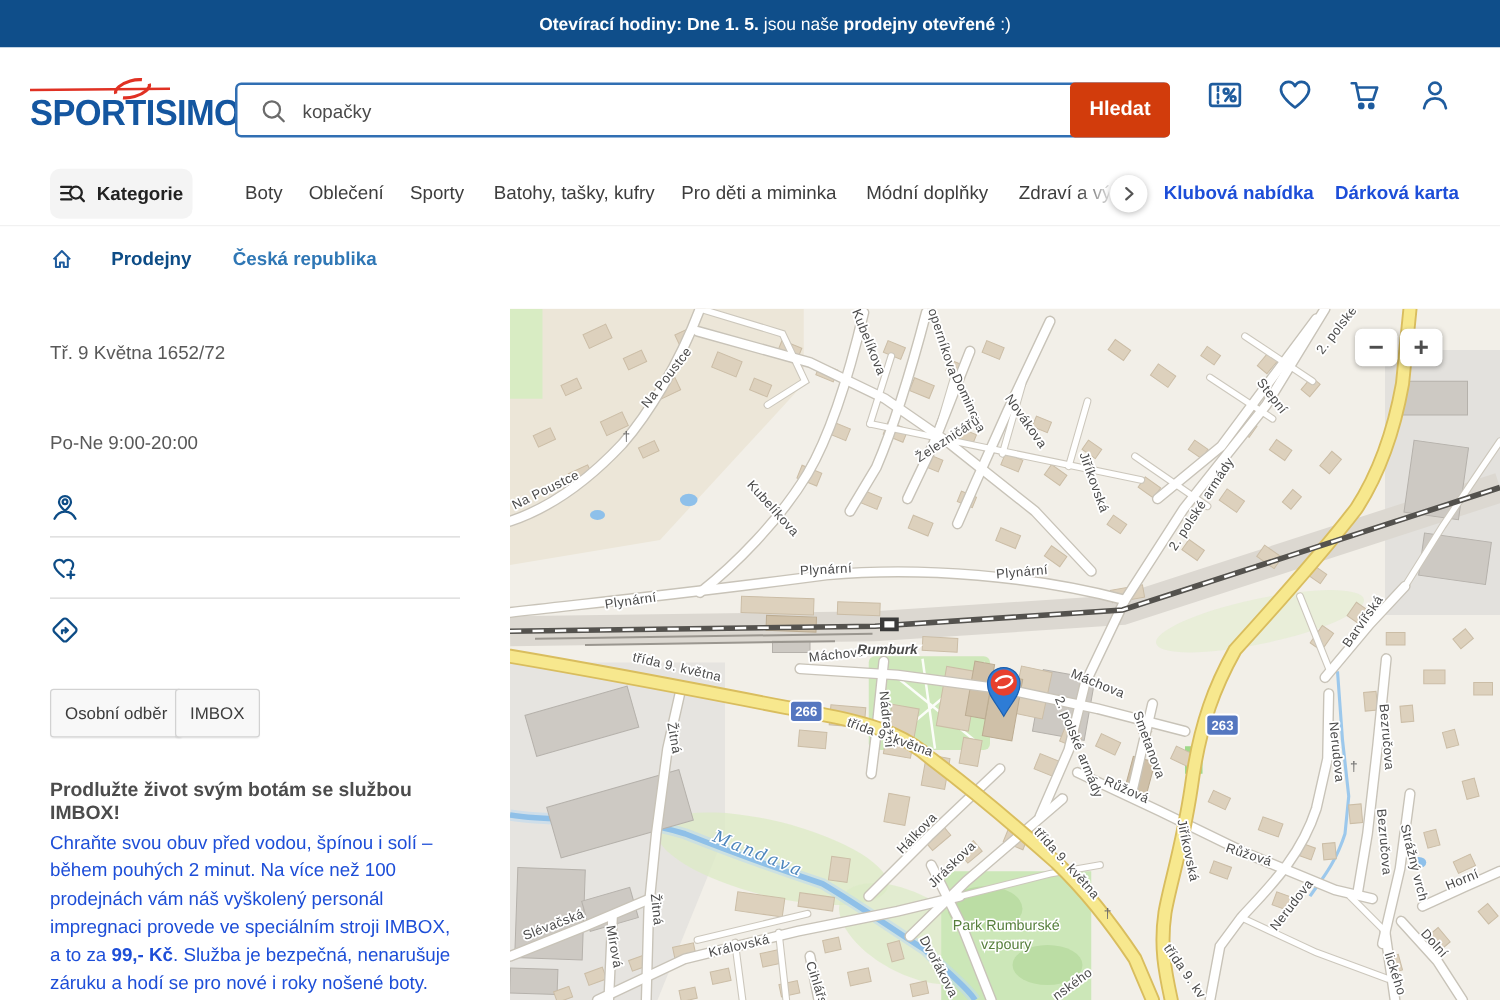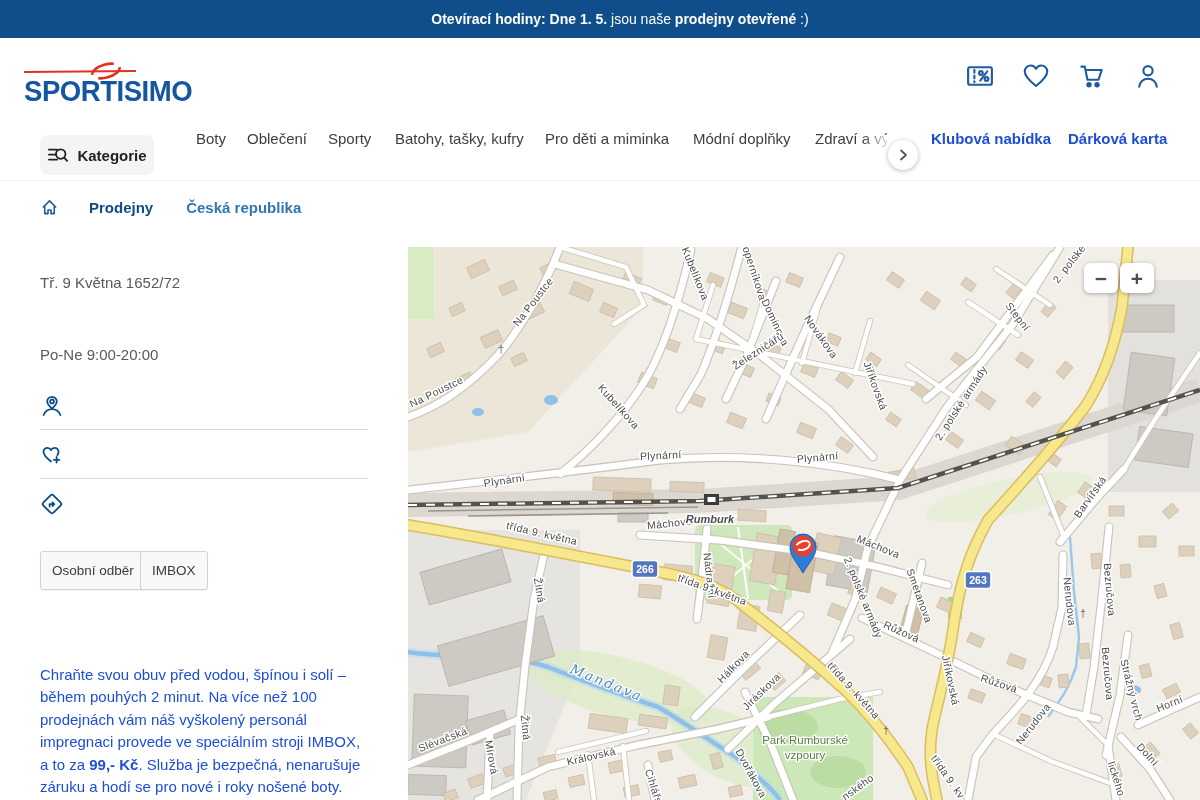--- a/index.html
+++ b/index.html
@@ -20,21 +20,21 @@
     font-size:15px;color:#4a4a4a;font-family:"Liberation Sans",sans-serif;background:transparent;}
   #search .mag{position:absolute;left:20px;top:12px;}
   #search button{position:absolute;right:0;top:0;width:80px;height:44px;background:#d23c0c;color:#fff;
     border:none;border-radius:4px;font-size:16px;font-weight:700;font-family:"Liberation Sans",sans-serif;cursor:pointer;}
   .hicon{position:absolute;top:23px;width:30px;height:30px;cursor:pointer;}
   
   #nav{position:absolute;left:0;top:130px;width:1200px;height:50px;background:#fff;border-bottom:1px solid #f1f1f1;}
   #cat-btn{position:absolute;left:40px;top:5px;width:114px;height:40px;background:#f4f4f4;border:none;
     border-radius:8px;display:flex;align-items:center;justify-content:center;gap:8px;cursor:pointer;
     font-family:"Liberation Sans",sans-serif;font-size:15px;font-weight:700;color:#222;}
-  .nav-item{position:absolute;top:0;font-size:15px;color:#3d3d3d;white-space:nowrap;cursor:pointer;}
+  .nav-item{position:absolute;top:16px;font-size:15px;color:#3d3d3d;white-space:nowrap;cursor:pointer;}
   .nav-item.bold{font-weight:700;color:#1d4ed8;}
   #nav-clip{width:72px;overflow:hidden;}
   #nav-fade{position:absolute;left:862px;top:5px;width:44px;height:40px;
     background:linear-gradient(to right,rgba(255,255,255,0),#fff 70%);pointer-events:none;}
   #nav-arrow{position:absolute;left:888px;top:10px;width:30px;height:30px;border-radius:50%;background:#fff;
     box-shadow:0 1px 5px rgba(0,0,0,.28);border:none;cursor:pointer;display:flex;align-items:center;justify-content:center;}
   
   #breadcrumb{position:absolute;left:40px;top:196px;height:22px;display:flex;align-items:center;}
   #breadcrumb .crumb{font-size:15px;font-weight:600;cursor:pointer;}
   
@@ -62,20 +62,29 @@
 
 <div id="header">
   <div id="logo">
     <span class="logo-text">SPORTISIMO</span>
     <svg width="140" height="50">
       <line x1="0" y1="14" x2="112" y2="13" stroke="#e03123" stroke-width="2"></line>
       <ellipse cx="82" cy="13" rx="14" ry="6.5" fill="none" stroke="#e03123" stroke-width="2.6" stroke-dasharray="26 7" transform="rotate(-16 82 13)"></ellipse>
     </svg>
   </div>
 
+  <div id="search">
+    <div class="box"></div>
+    <svg class="mag" width="22" height="22" viewBox="0 0 22 22">
+      <circle cx="9.5" cy="9.5" r="6.5" fill="none" stroke="#6b6b6b" stroke-width="1.8"></circle>
+      <line x1="14.5" y1="14.5" x2="19" y2="19" stroke="#6b6b6b" stroke-width="1.8" stroke-linecap="round"></line>
+    </svg>
+    <input type="text" value="kopačky" style="">
+    <button>Hledat</button>
+  </div>
 
   <svg class="hicon" style="left:965px" viewBox="0 0 24 24">
     <g fill="none" stroke="#1f5c9e" stroke-width="1.7" stroke-linecap="round">
       <rect x="2.5" y="5" width="19" height="14" rx="1.5"></rect>
       <line x1="7.5" y1="7" x2="7.5" y2="17" stroke-dasharray="2.4 2.2"></line>
       <circle cx="12.7" cy="9.6" r="1.5"></circle>
       <circle cx="17.2" cy="14.4" r="1.5"></circle>
       <line x1="17.8" y1="8.3" x2="12.2" y2="15.7"></line>
     </g>
   </svg>
@@ -163,20 +172,21 @@
   <svg class="sicon" style="top:218px" viewBox="0 0 24 24">
     <g fill="none" stroke="#0d4c86" stroke-width="1.8" stroke-linecap="round" stroke-linejoin="round">
       <rect x="4.8" y="4.8" width="14.4" height="14.4" rx="2.4" transform="rotate(45 12 12)"></rect>
       <path d="M9.6 14.6 V12.2 H14 M12.4 10.4 L14.3 12.2 L12.4 14"></path>
     </g>
   </svg>
 
   <span class="tag" style="left:0">Osobní odběr</span>
   <span class="tag" style="left:100px">IMBOX</span>
 
+  <div id="imbox-heading">Prodlužte život svým botám se službou IMBOX!</div>
   <div id="imbox-text"><span>Chraňte svou obuv před vodou, špínou i solí – během pouhých 2 minut. Na více než 100 prodejnách vám náš vyškolený personál impregnaci provede ve speciálním stroji IMBOX, a to za </span><b>99,- Kč</b><span>. Služba je bezpečná, nenarušuje záruku a hodí se pro nové i roky nošené boty.</span></div>
 </div>
 
 <div id="map">
   <svg id="map-svg" width="792" height="553" viewBox="0 0 792 553">
       <polygon points="0,0 235,0 235,60 120,185 0,205" fill="#ece6d8"></polygon>
       <polygon points="0,283 172,283 172,420 118,553 0,553" fill="#e6e4e0"></polygon>
       <rect x="700" y="33" width="92" height="212" fill="#e3e1dd"></rect>
       <ellipse cx="210" cy="440" rx="95" ry="30" fill="#dcebc6" opacity="0.75" transform="rotate(14 210 440)"></ellipse>
       <ellipse cx="320" cy="500" rx="62" ry="32" fill="#dcebc6" opacity="0.7" transform="rotate(28 320 500)"></ellipse>

